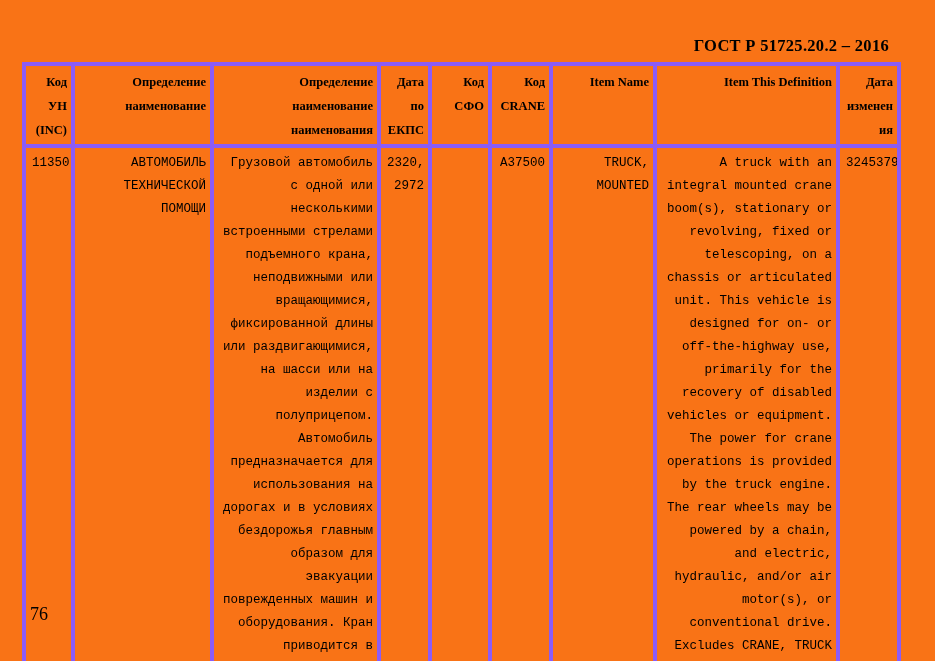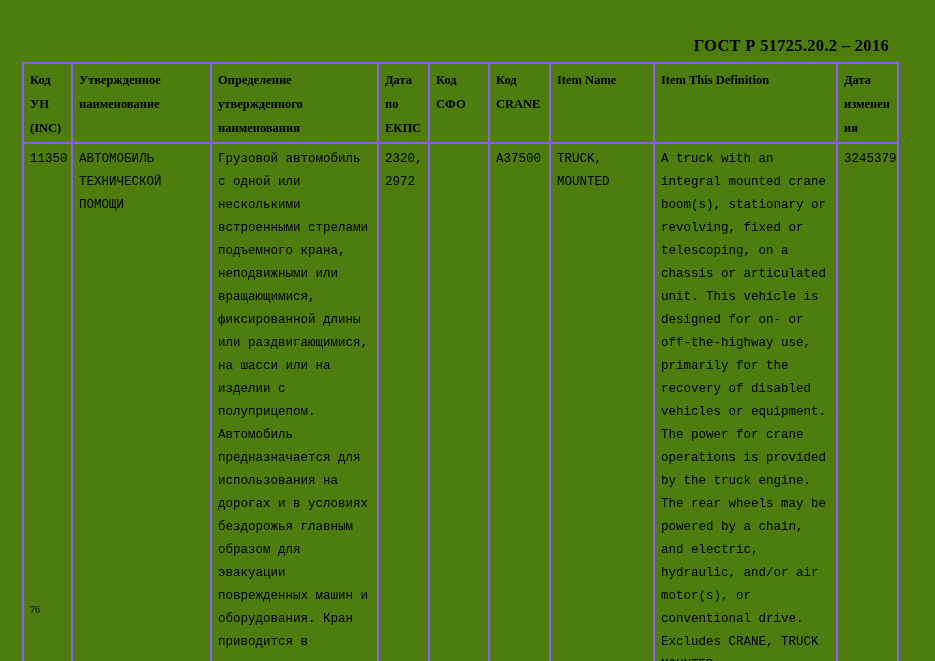--- a/index.html
+++ b/index.html
@@ -3,21 +3,21 @@
 <meta charset="utf-8">
 <style>
   * { box-sizing: border-box; }
   html, body {
     margin: 0; padding: 0;
     background: #e8e8e8;
   }
   .page {
     position: relative;
     width: 935px; height: 661px;
-    background: #4d7c0f;
+    background: #f97316;
     font-family: "Liberation Serif", serif;
     color: #000;
     overflow: hidden;
   }
   .doc-header {
     position: absolute;
     top: 36px; right: 46px;
     font-size: 16.5px;
     font-weight: bold;
     letter-spacing: 0.3px;
@@ -28,42 +28,42 @@
     left: 22px; top: 62px;
   }
   table.gost-table {
     border-collapse: collapse;
     table-layout: fixed;
     width: 875px;
     border: 2px solid #000;
   }
   table.gost-table th,
   table.gost-table td {
-    border: 2px solid #8b5cf6;
+    border: 4px solid #8b5cf6;
     vertical-align: top;
-    text-align: left;
+    text-align: right;
     padding: 4px 4px 2px 6px;
     font-size: 12.5px;
     line-height: 23px;
     overflow: hidden;
   }
   table.gost-table th {
     font-weight: bold;
     line-height: 24px;
     overflow-wrap: break-word;
     word-break: break-word;
   }
   table.gost-table thead tr { height: 73px; }
   table.gost-table tbody tr { height: 391px; font-family: Liberation Mono, monospace; }
   td.cell-item-name-definition { font-size: 12px; }
   td.cell-approved-definition { padding-right: 2px; }
   .page-number {
     position: absolute;
     left: 30px; top: 604px;
-    font-size: 10px;
+    font-size: 18px;
   }
 </style>
 </head>
 <body>
 
 <div class="page">
 
   <div class="doc-header">ГОСТ Р 51725.20.2 – 2016</div>
 
   <div class="table-wrap">
@@ -75,22 +75,22 @@
         <col style="width:51px">
         <col style="width:60px">
         <col style="width:61px">
         <col style="width:104px">
         <col style="width:183px">
         <col style="width:61px">
       </colgroup>
       <thead>
         <tr>
           <th>Код УН (INC)</th>
-          <th>Утвержденное наименование</th>
-          <th>Определение утвержденного наименования</th>
+          <th>Определение наименование</th>
+          <th>Определение наименование наименования</th>
           <th>Дата по ЕКПС</th>
           <th>Код СФО</th>
           <th>Код CRANE</th>
           <th>Item Name</th>
           <th>Item This Definition</th>
           <th>Дата изменения</th>
         </tr>
       </thead>
       <tbody>
         <tr>

